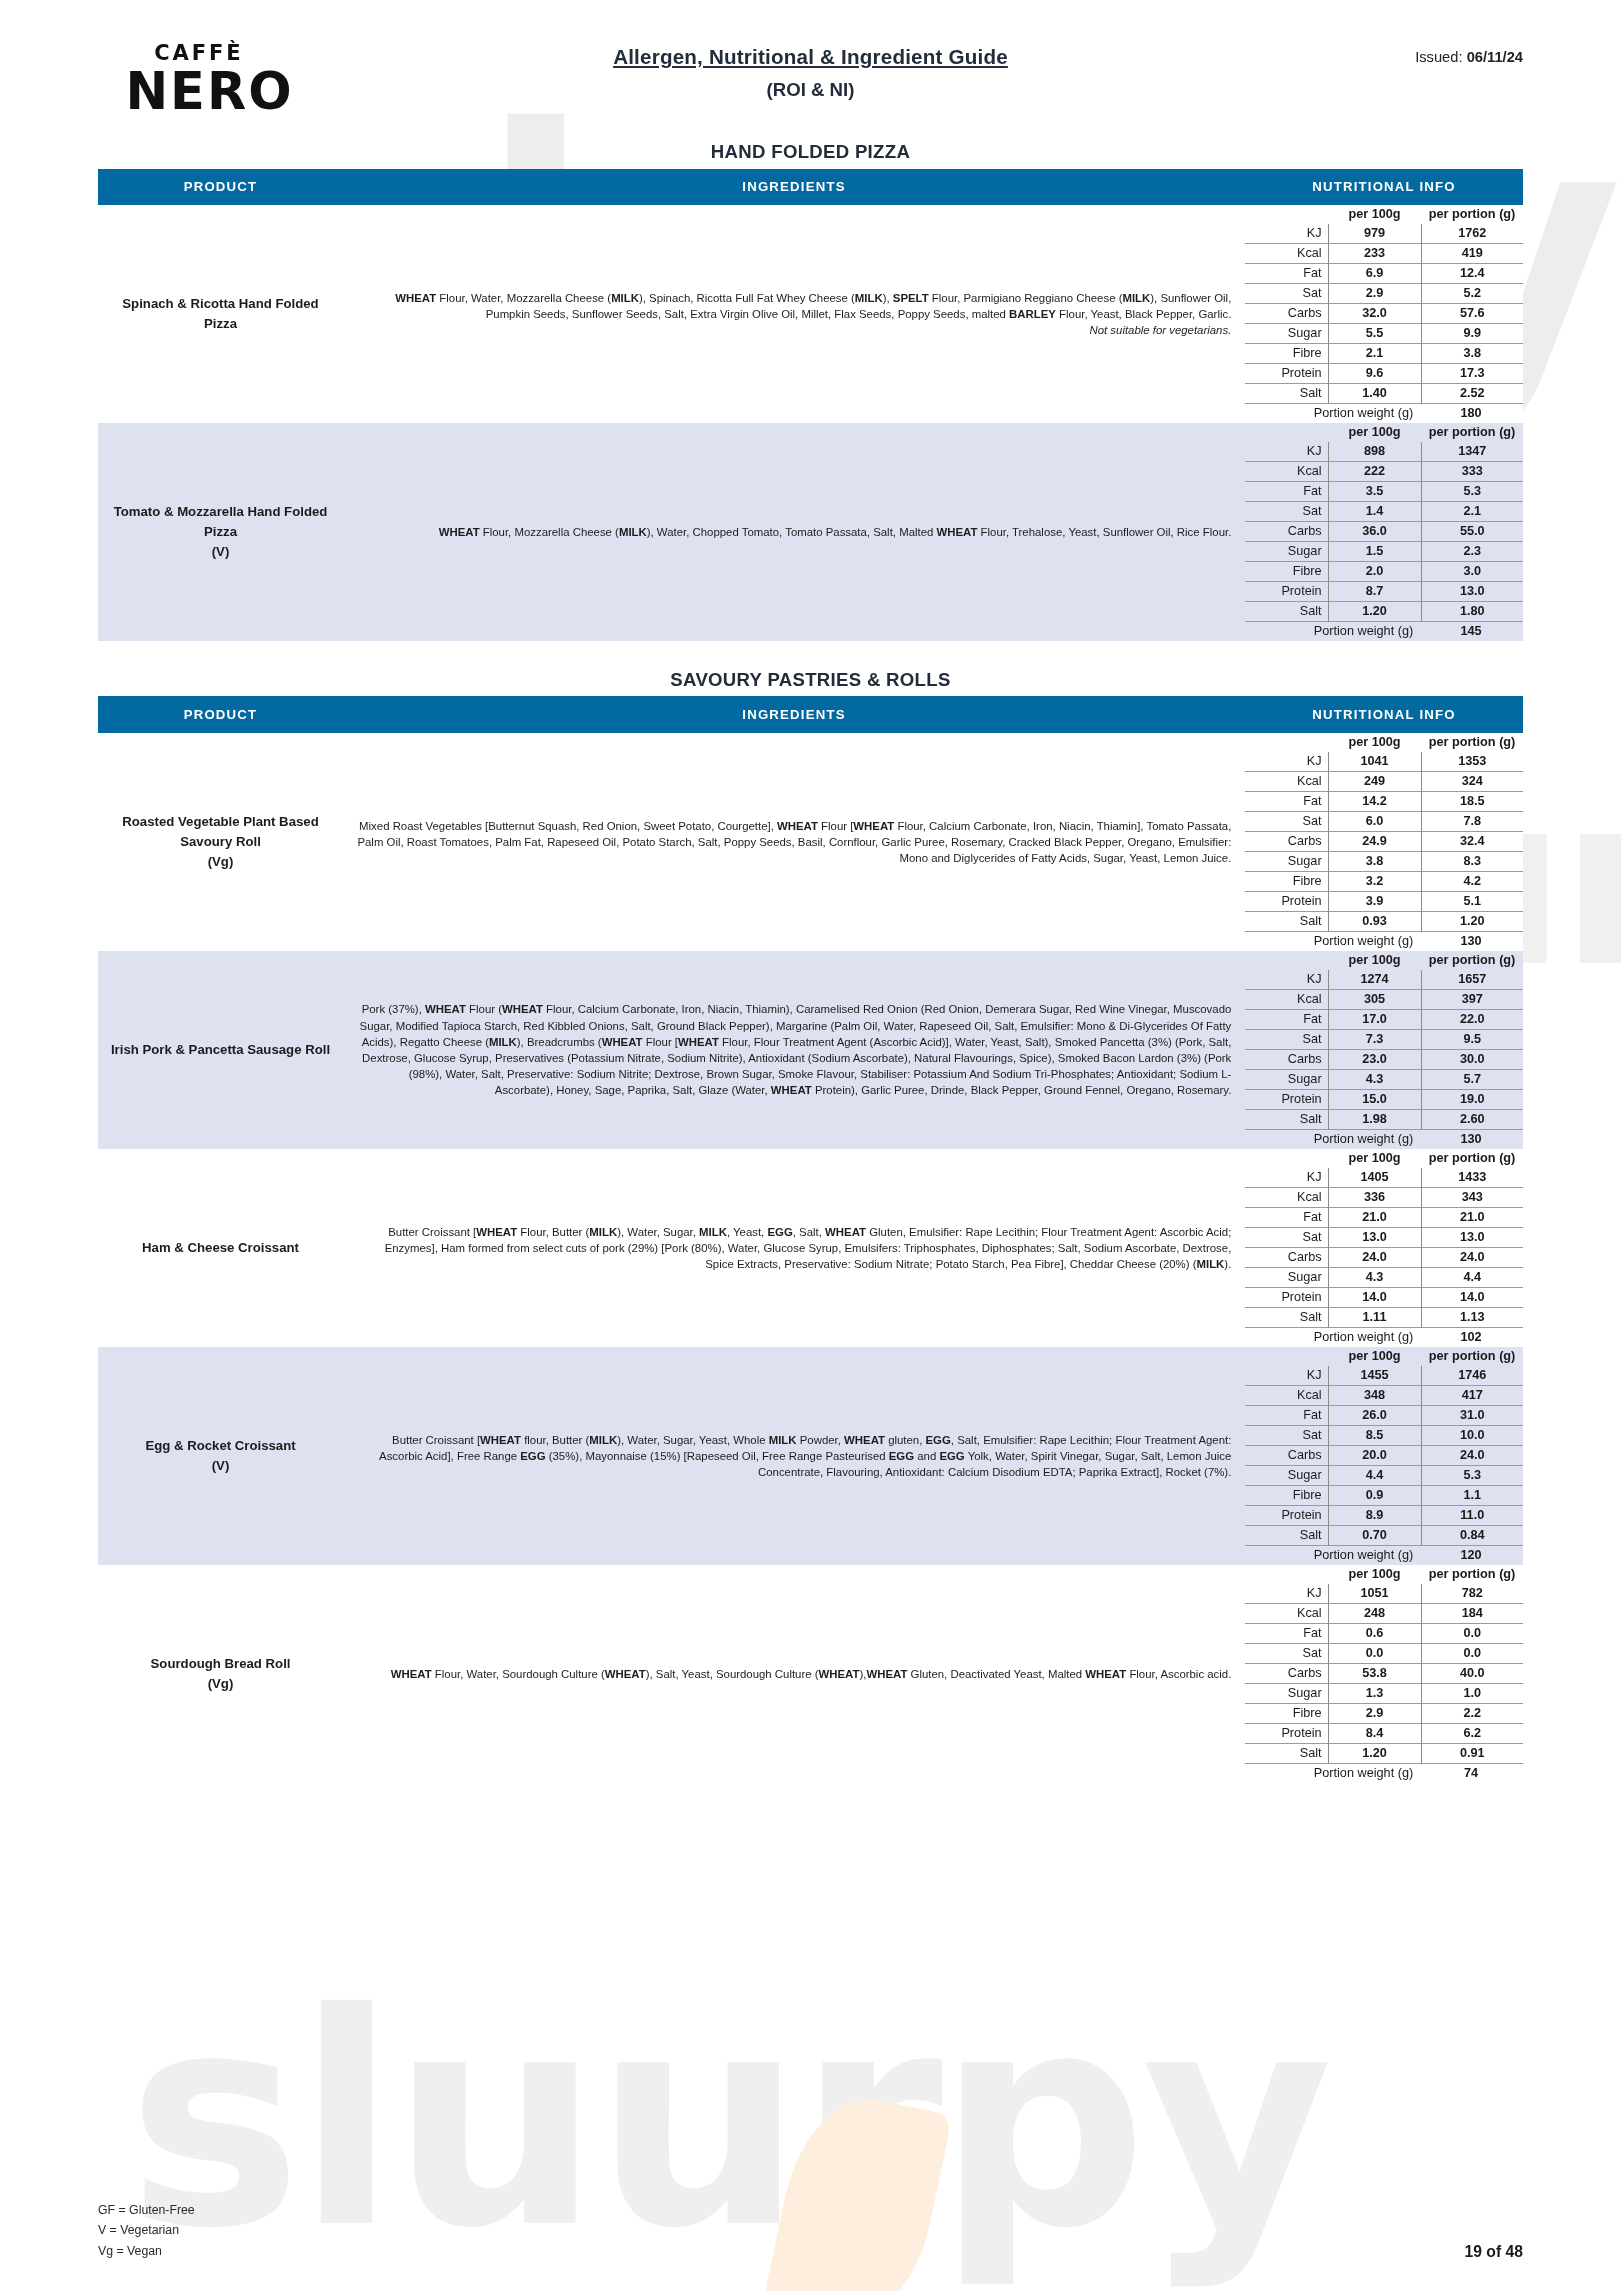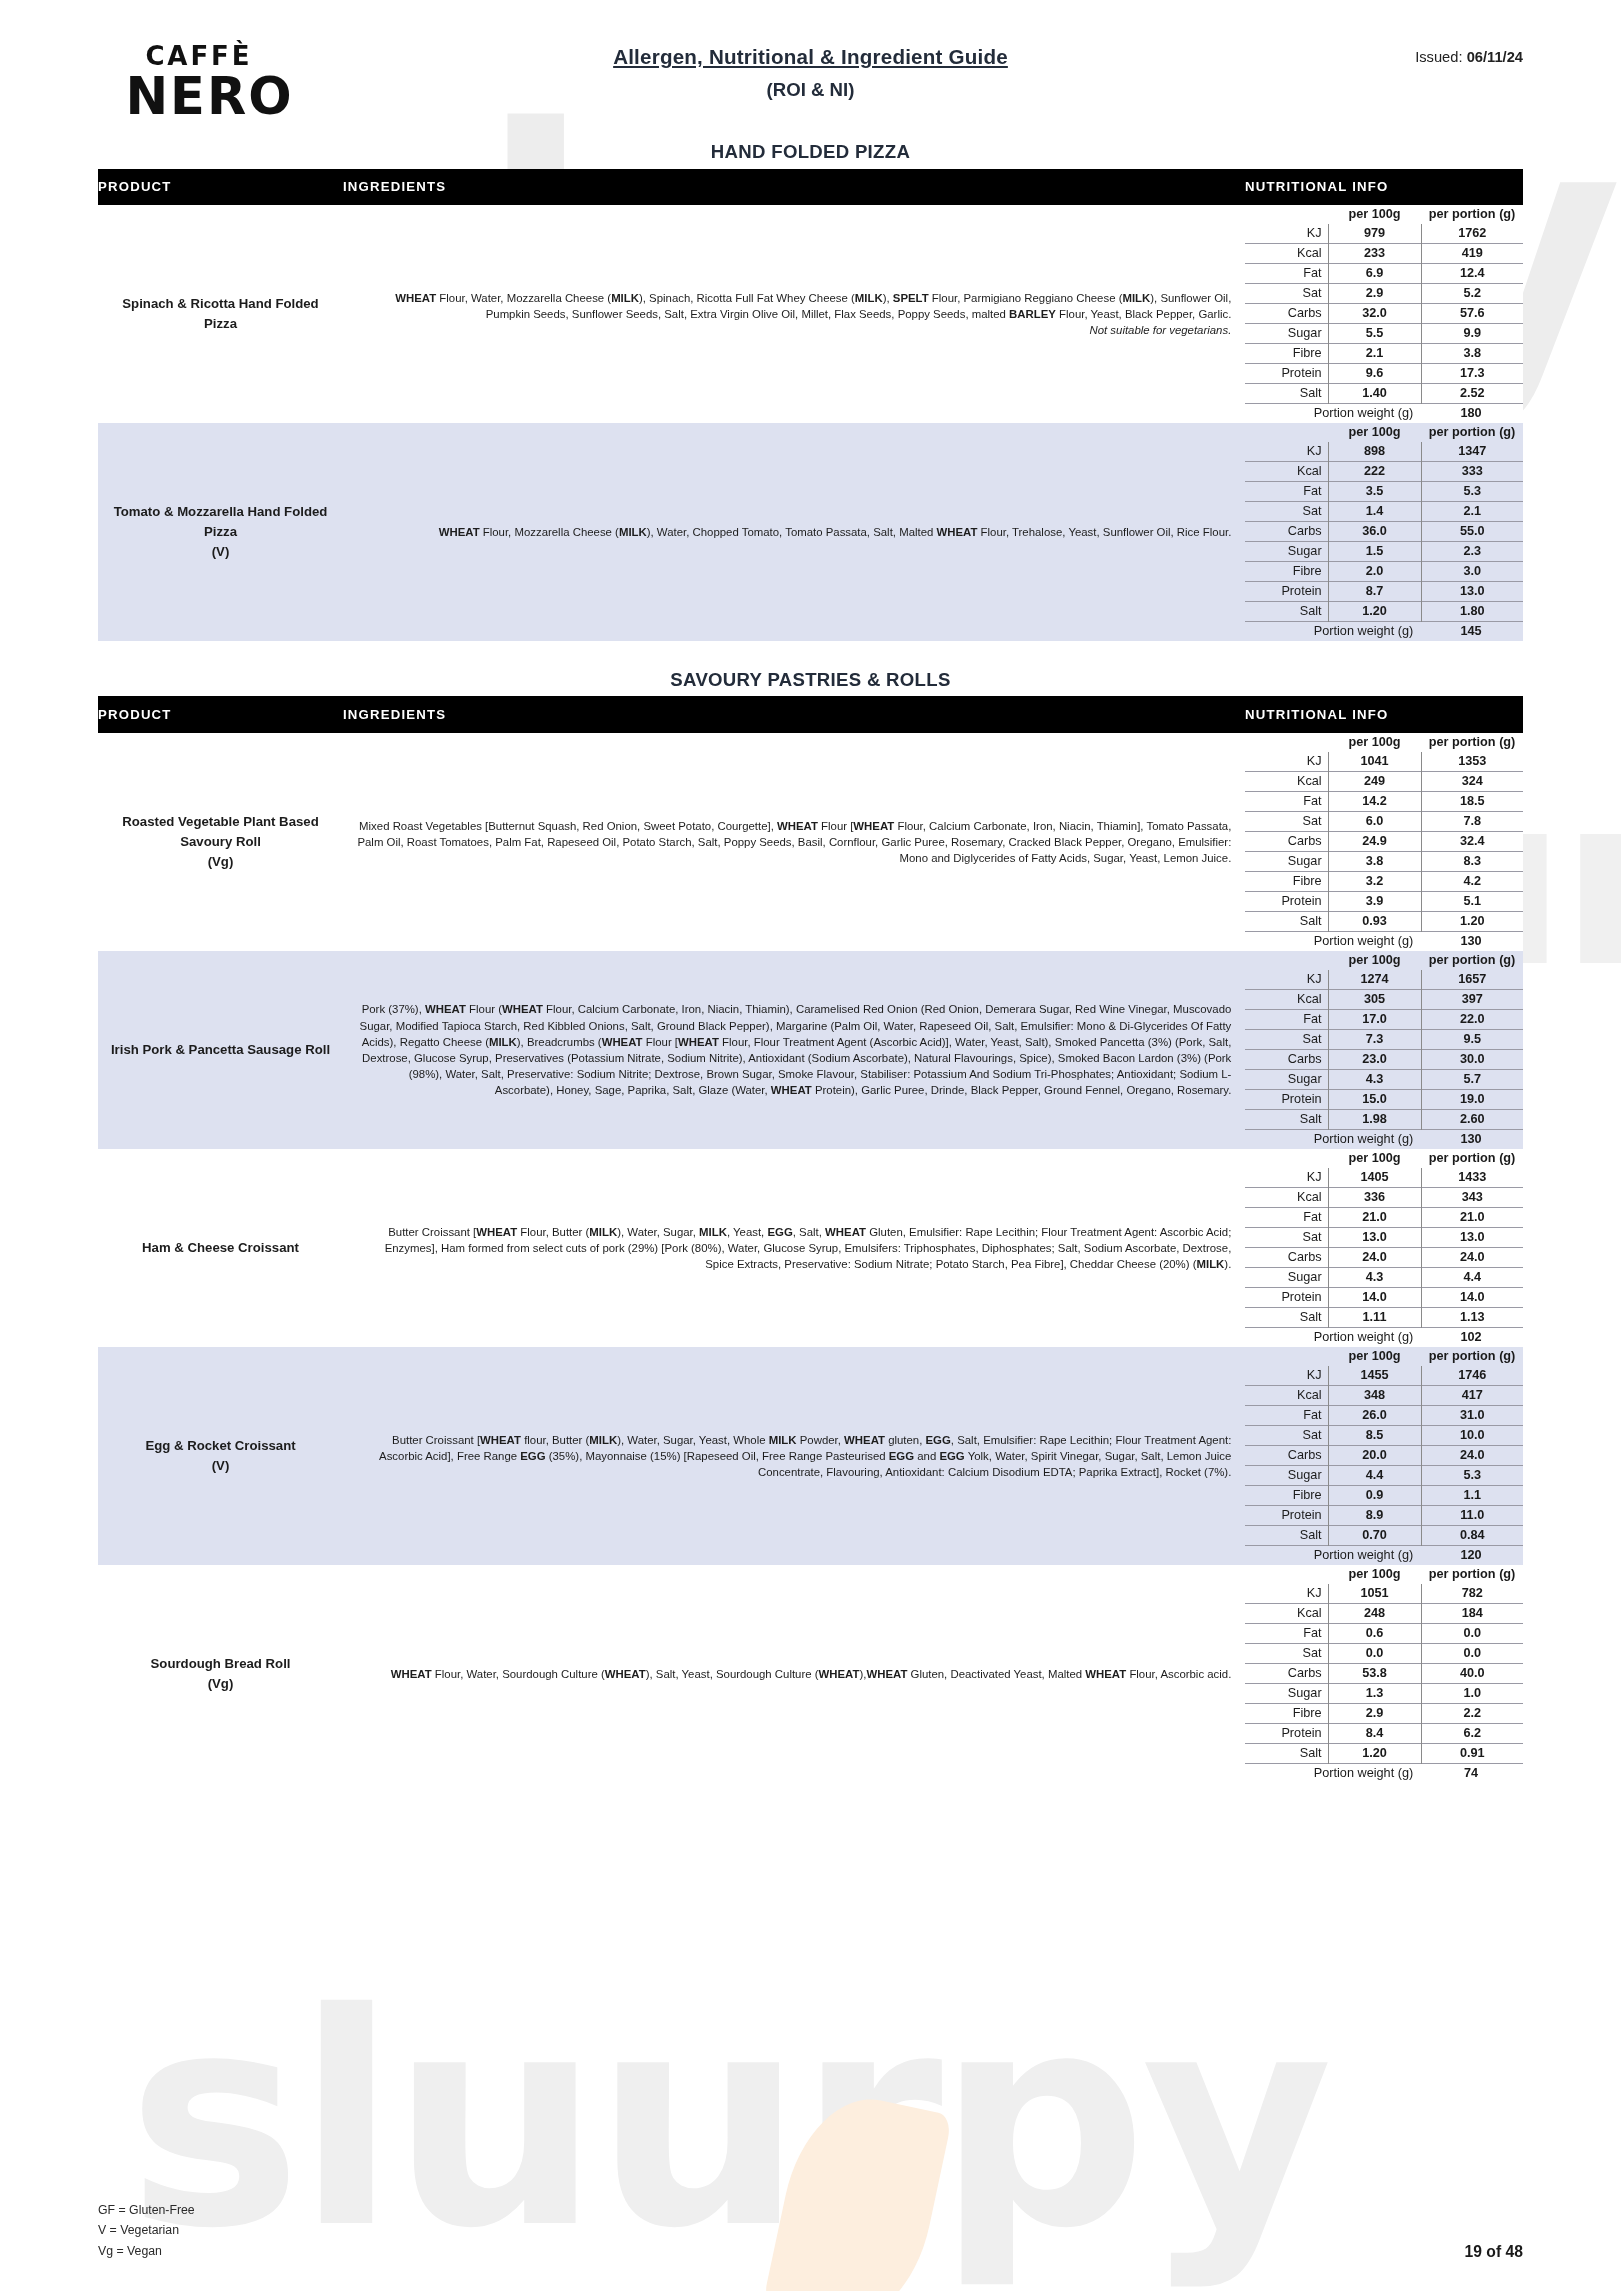--- a/index.html
+++ b/index.html
@@ -61,21 +61,21 @@
     justify-content: space-between;
     height: 88px;
   }
   .brand {
     width: 284px;
     padding-top: 3.9px;
     line-height: 1;
   }
   .brand-top {
     font-family: "DejaVu Sans", sans-serif;
-    font-size: 26px;
+    font-size: 21px;
     font-weight: 700;
     letter-spacing: 2.9px;
     color: #111;
     text-align: center;
     width: 147px;
     margin-left: 27.4px;
   }
   .brand-main {
     font-family: "DejaVu Sans", sans-serif;
     font-size: 51px;
@@ -130,27 +130,27 @@
     border-collapse: collapse;
     table-layout: fixed;
   }
   table.guide col.c-product { width: 245px; }
   table.guide col.c-ingredients { width: 902px; }
   table.guide col.c-label { width: 83px; }
   table.guide col.c-100 { width: 93px; }
   table.guide col.c-portion { width: 102px; }
 
   .thead-row th {
-    background: #000000;
+    background: #0369a1;
     color: #ffffff;
     font-size: 13.2px;
     font-weight: 700;
     letter-spacing: 1.2px;
     padding: 10.8px 0;
-    text-align: left;
+    text-align: center;
   }
 
   tr.tint > td { background: #dde1f0; }
   tr.plain > td { background: #ffffff; }
 
   td.product {
     text-align: center;
     font-size: 13.2px;
     font-weight: 700;
     color: #1c1c1c;

